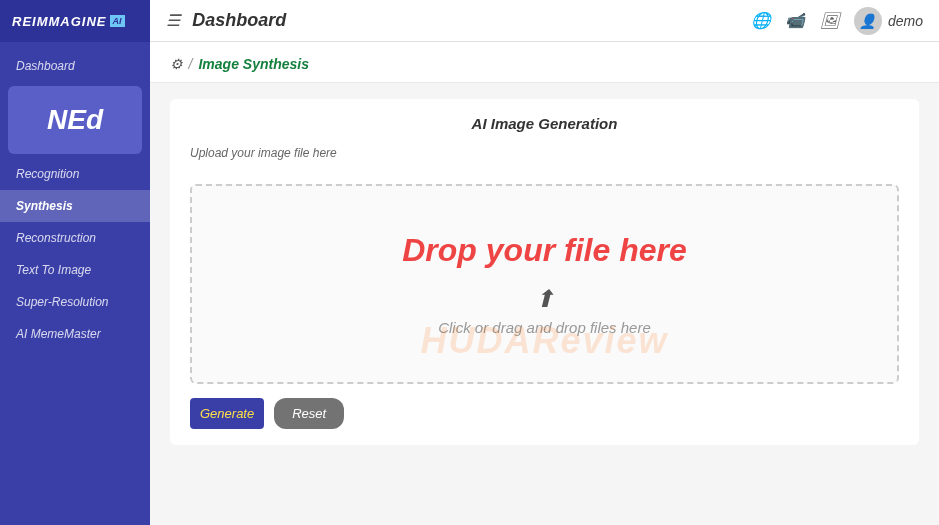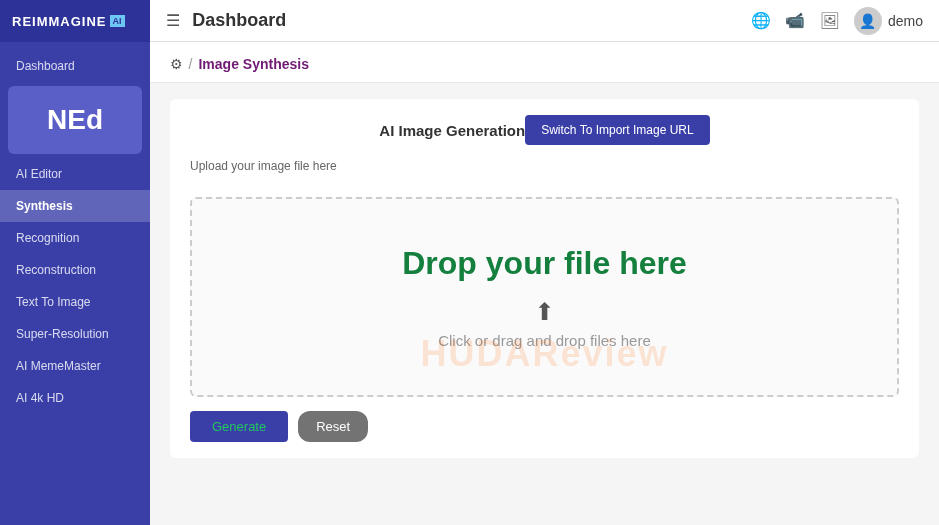--- a/index.html
+++ b/index.html
@@ -1,15 +1,15 @@
 <!DOCTYPE html>
 <html><head>
   <meta charset="utf-8">
   <style>
-    * { box-sizing: border-box; margin: 0; padding: 0; }
+    * { box-sizing: border-box; margin: 0; padding: 0; font-style: italic; }
     body { font-family: Arial, sans-serif; display: flex; height: 525px; width: 939px; overflow: hidden; background: #f0f0f0; }
 
     
     .sidebar {
       width: 150px;
       min-width: 150px;
       background: #3a3fa8;
       color: white;
       display: flex;
       flex-direction: column;
@@ -141,21 +141,21 @@
       display: flex;
       align-items: center;
       gap: 6px;
       font-size: 14px;
       color: #555;
       background: white;
       border-bottom: 1px solid #e8e8e8;
     }
     .breadcrumb-icon { font-size: 14px; }
     .breadcrumb-separator { color: #999; }
-    .breadcrumb-current { font-weight: 600; color: #701a75; }
+    .breadcrumb-current { font-weight: 600; color: #15803d; }
 
     
     .content {
       padding: 16px 20px;
       flex: 1;
     }
 
     
     .card {
       background: white;
@@ -198,21 +198,21 @@
       flex-direction: column;
       align-items: center;
       justify-content: center;
       cursor: pointer;
       position: relative;
       background: #fafafa;
     }
     .drop-text {
       font-size: 32px;
       font-weight: bold;
-      color: #15803d;
+      color: #ef4444;
       margin-bottom: 16px;
     }
     .upload-icon {
       font-size: 24px;
       color: #555;
       margin-bottom: 6px;
     }
     .upload-hint {
       font-size: 15px;
       color: #999;
@@ -242,23 +242,23 @@
     }
 
     
     .action-buttons {
       display: flex;
       gap: 10px;
       margin-top: 14px;
     }
     .btn-generate {
       background: #3a3fa8;
-      color: #22c55e;
+      color: #fde047;
       border: none;
-      padding: 8px 22px;
+      padding: 8px 10px;
       border-radius: 4px;
       font-size: 13px;
       cursor: pointer;
     }
     .btn-reset {
       background: #737373;
       color: white;
       border: none;
       padding: 8px 18px;
       border-radius: 12px;
@@ -278,44 +278,38 @@
   <div class="sidebar-nav">
 
     <div class="sidebar-item">
       <span class="sidebar-item-label">Dashboard</span>
     </div>
 
     <div class="ned-box">
       <span>NEd</span>
     </div>
 
-    <div class="sidebar-item">
-      <span class="sidebar-item-label">AI Editor</span>
-    </div>
-
+
+    <div class="sidebar-item">
+      <span class="sidebar-item-label">Recognition</span>
+    </div>
     <div class="sidebar-item active">
       <span class="sidebar-item-label">Synthesis</span>
     </div>
     <div class="sidebar-item">
-      <span class="sidebar-item-label">Recognition</span>
-    </div>
-    <div class="sidebar-item">
       <span class="sidebar-item-label">Reconstruction</span>
     </div>
     <div class="sidebar-item">
       <span class="sidebar-item-label">Text To Image</span>
     </div>
     <div class="sidebar-item">
       <span class="sidebar-item-label">Super-Resolution</span>
     </div>
     <div class="sidebar-item">
       <span class="sidebar-item-label">AI MemeMaster</span>
-    </div>
-    <div class="sidebar-item">
-      <span class="sidebar-item-label">AI 4k HD</span>
     </div>
   </div>
 </div>
 
 <div class="main">
 
   <div class="topbar">
     <span class="topbar-menu-icon">☰</span>
     <span class="topbar-title">Dashboard</span>
     <div class="topbar-icons">
@@ -332,21 +326,20 @@
   <div class="breadcrumb">
     <span class="breadcrumb-icon">⚙</span>
     <span class="breadcrumb-separator">/</span>
     <span class="breadcrumb-current">Image Synthesis</span>
   </div>
 
   <div class="content">
     <div class="card">
       <div class="card-header">
         <span class="card-title">AI Image Generation</span>
-        <button class="switch-btn">Switch To Import Image URL</button>
       </div>
 
       <div class="upload-label">Upload your image file here</div>
 
       <div class="upload-area">
         <div class="drop-text">Drop your file here</div>
         <div class="upload-icon">⬆</div>
         <div class="upload-hint">Click or drag and drop files here</div>
         <div class="watermark">
           <div class="watermark-line1">HUDAReview</div>

